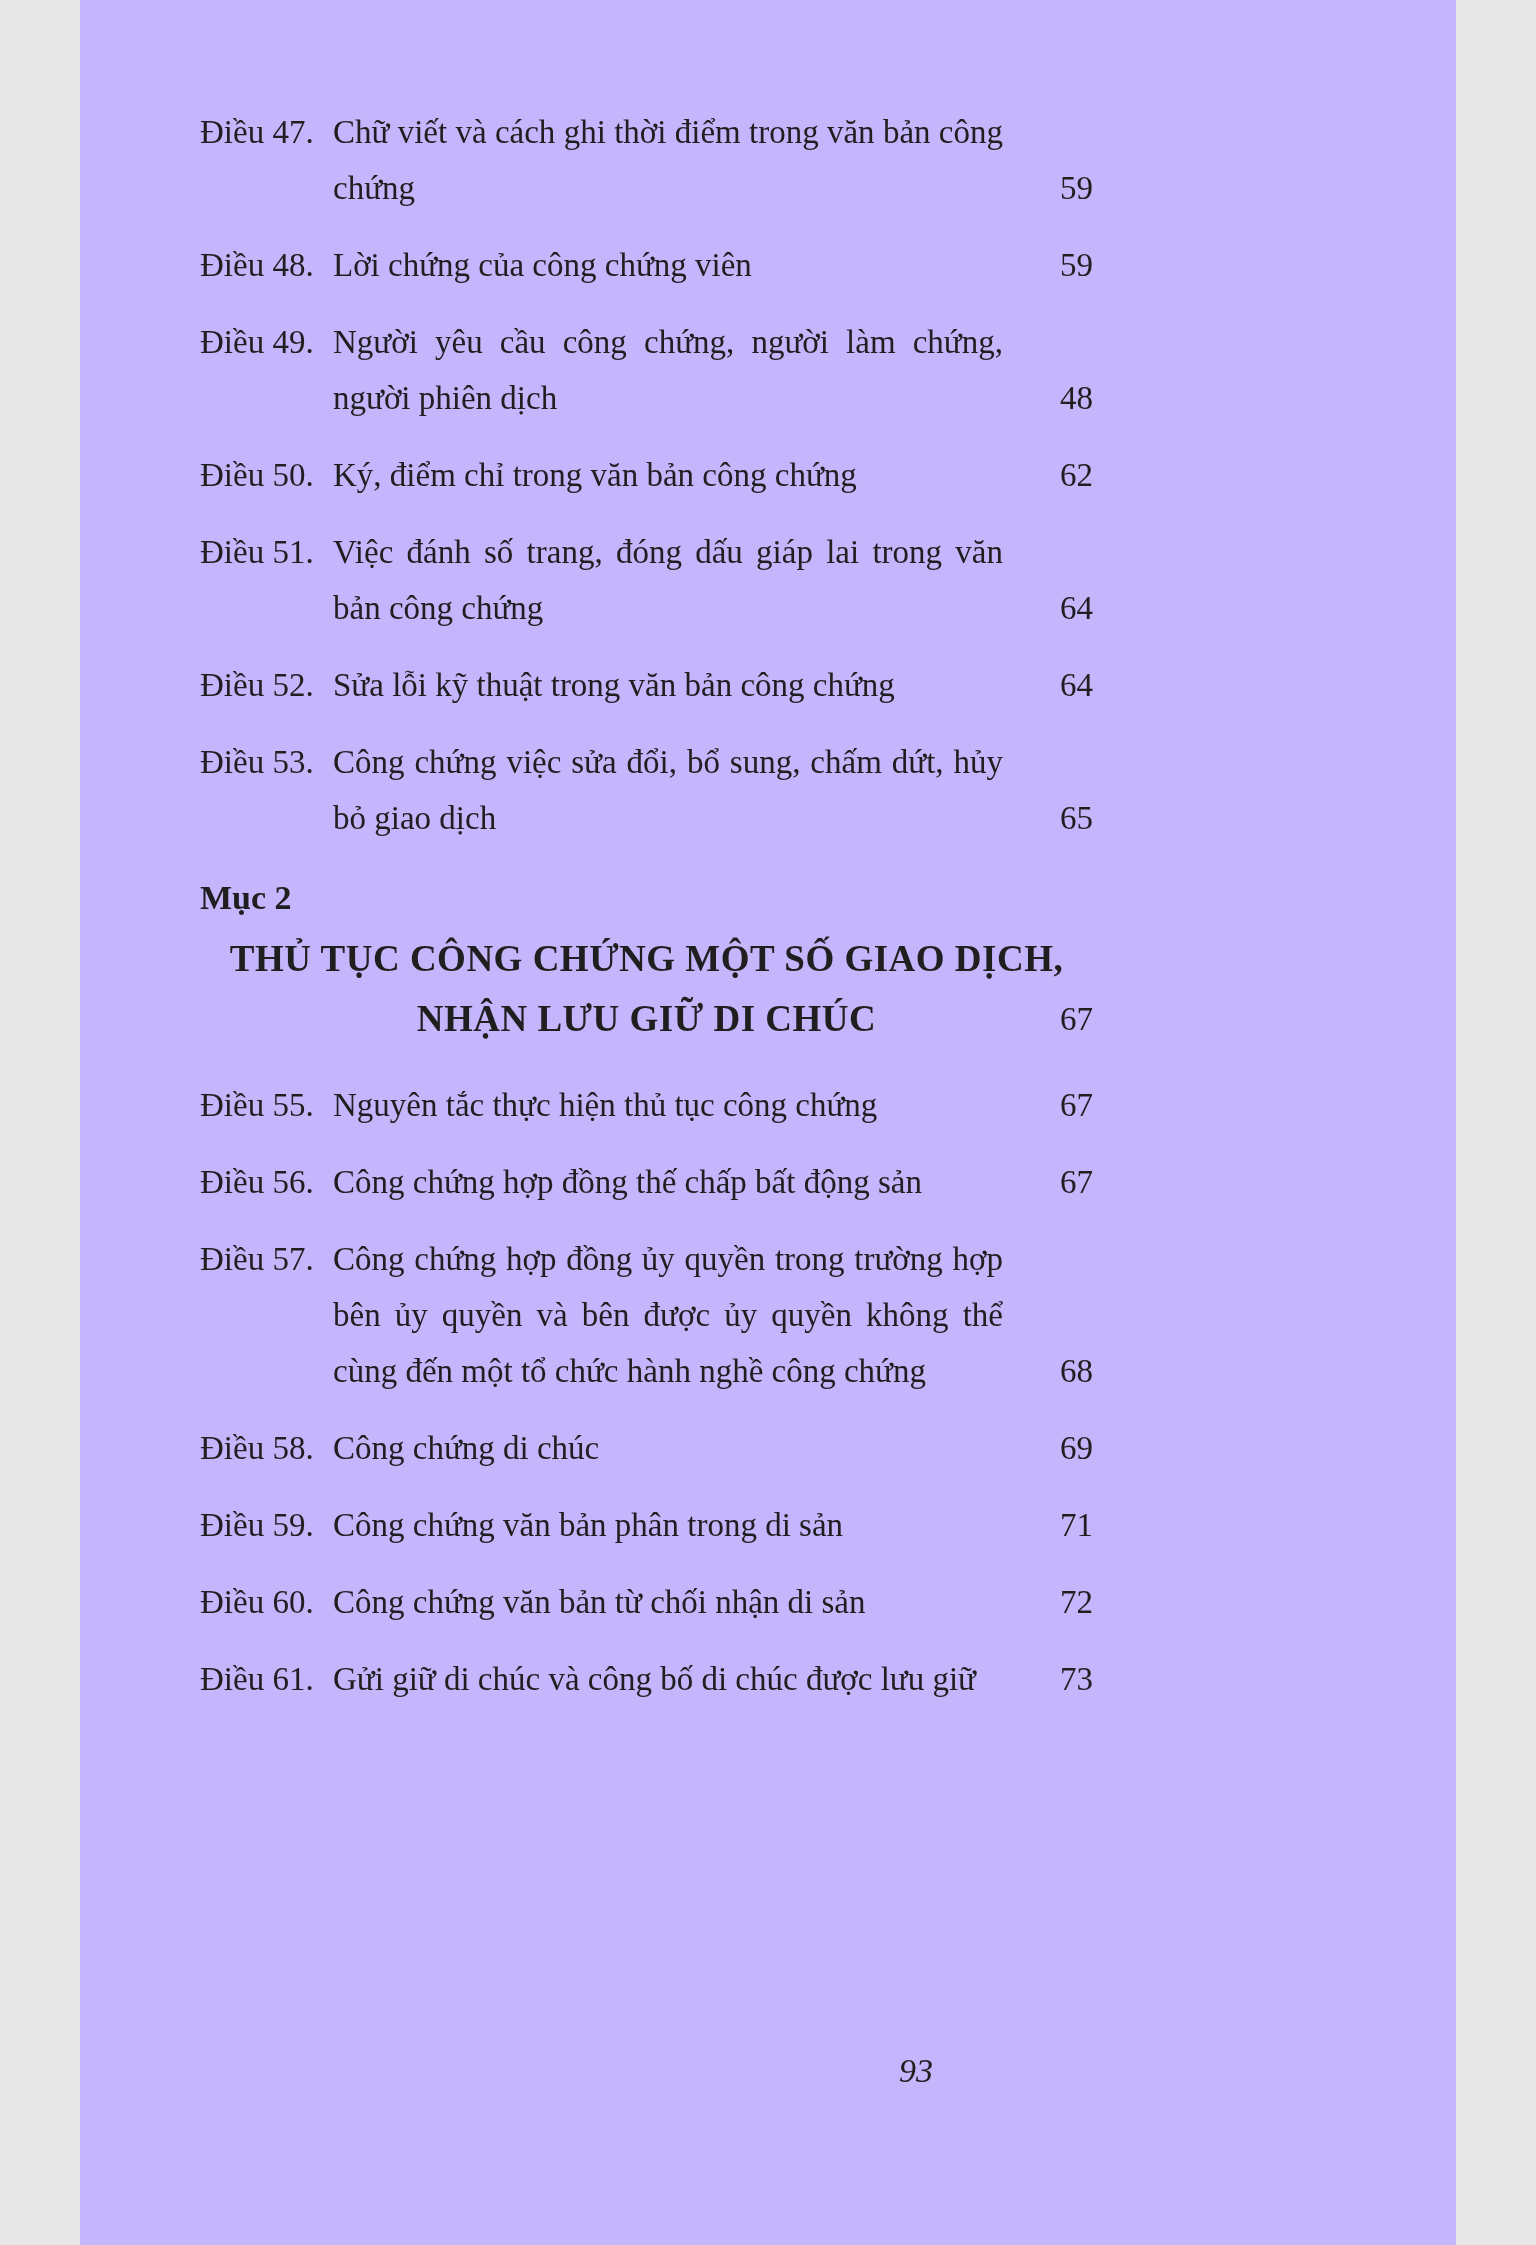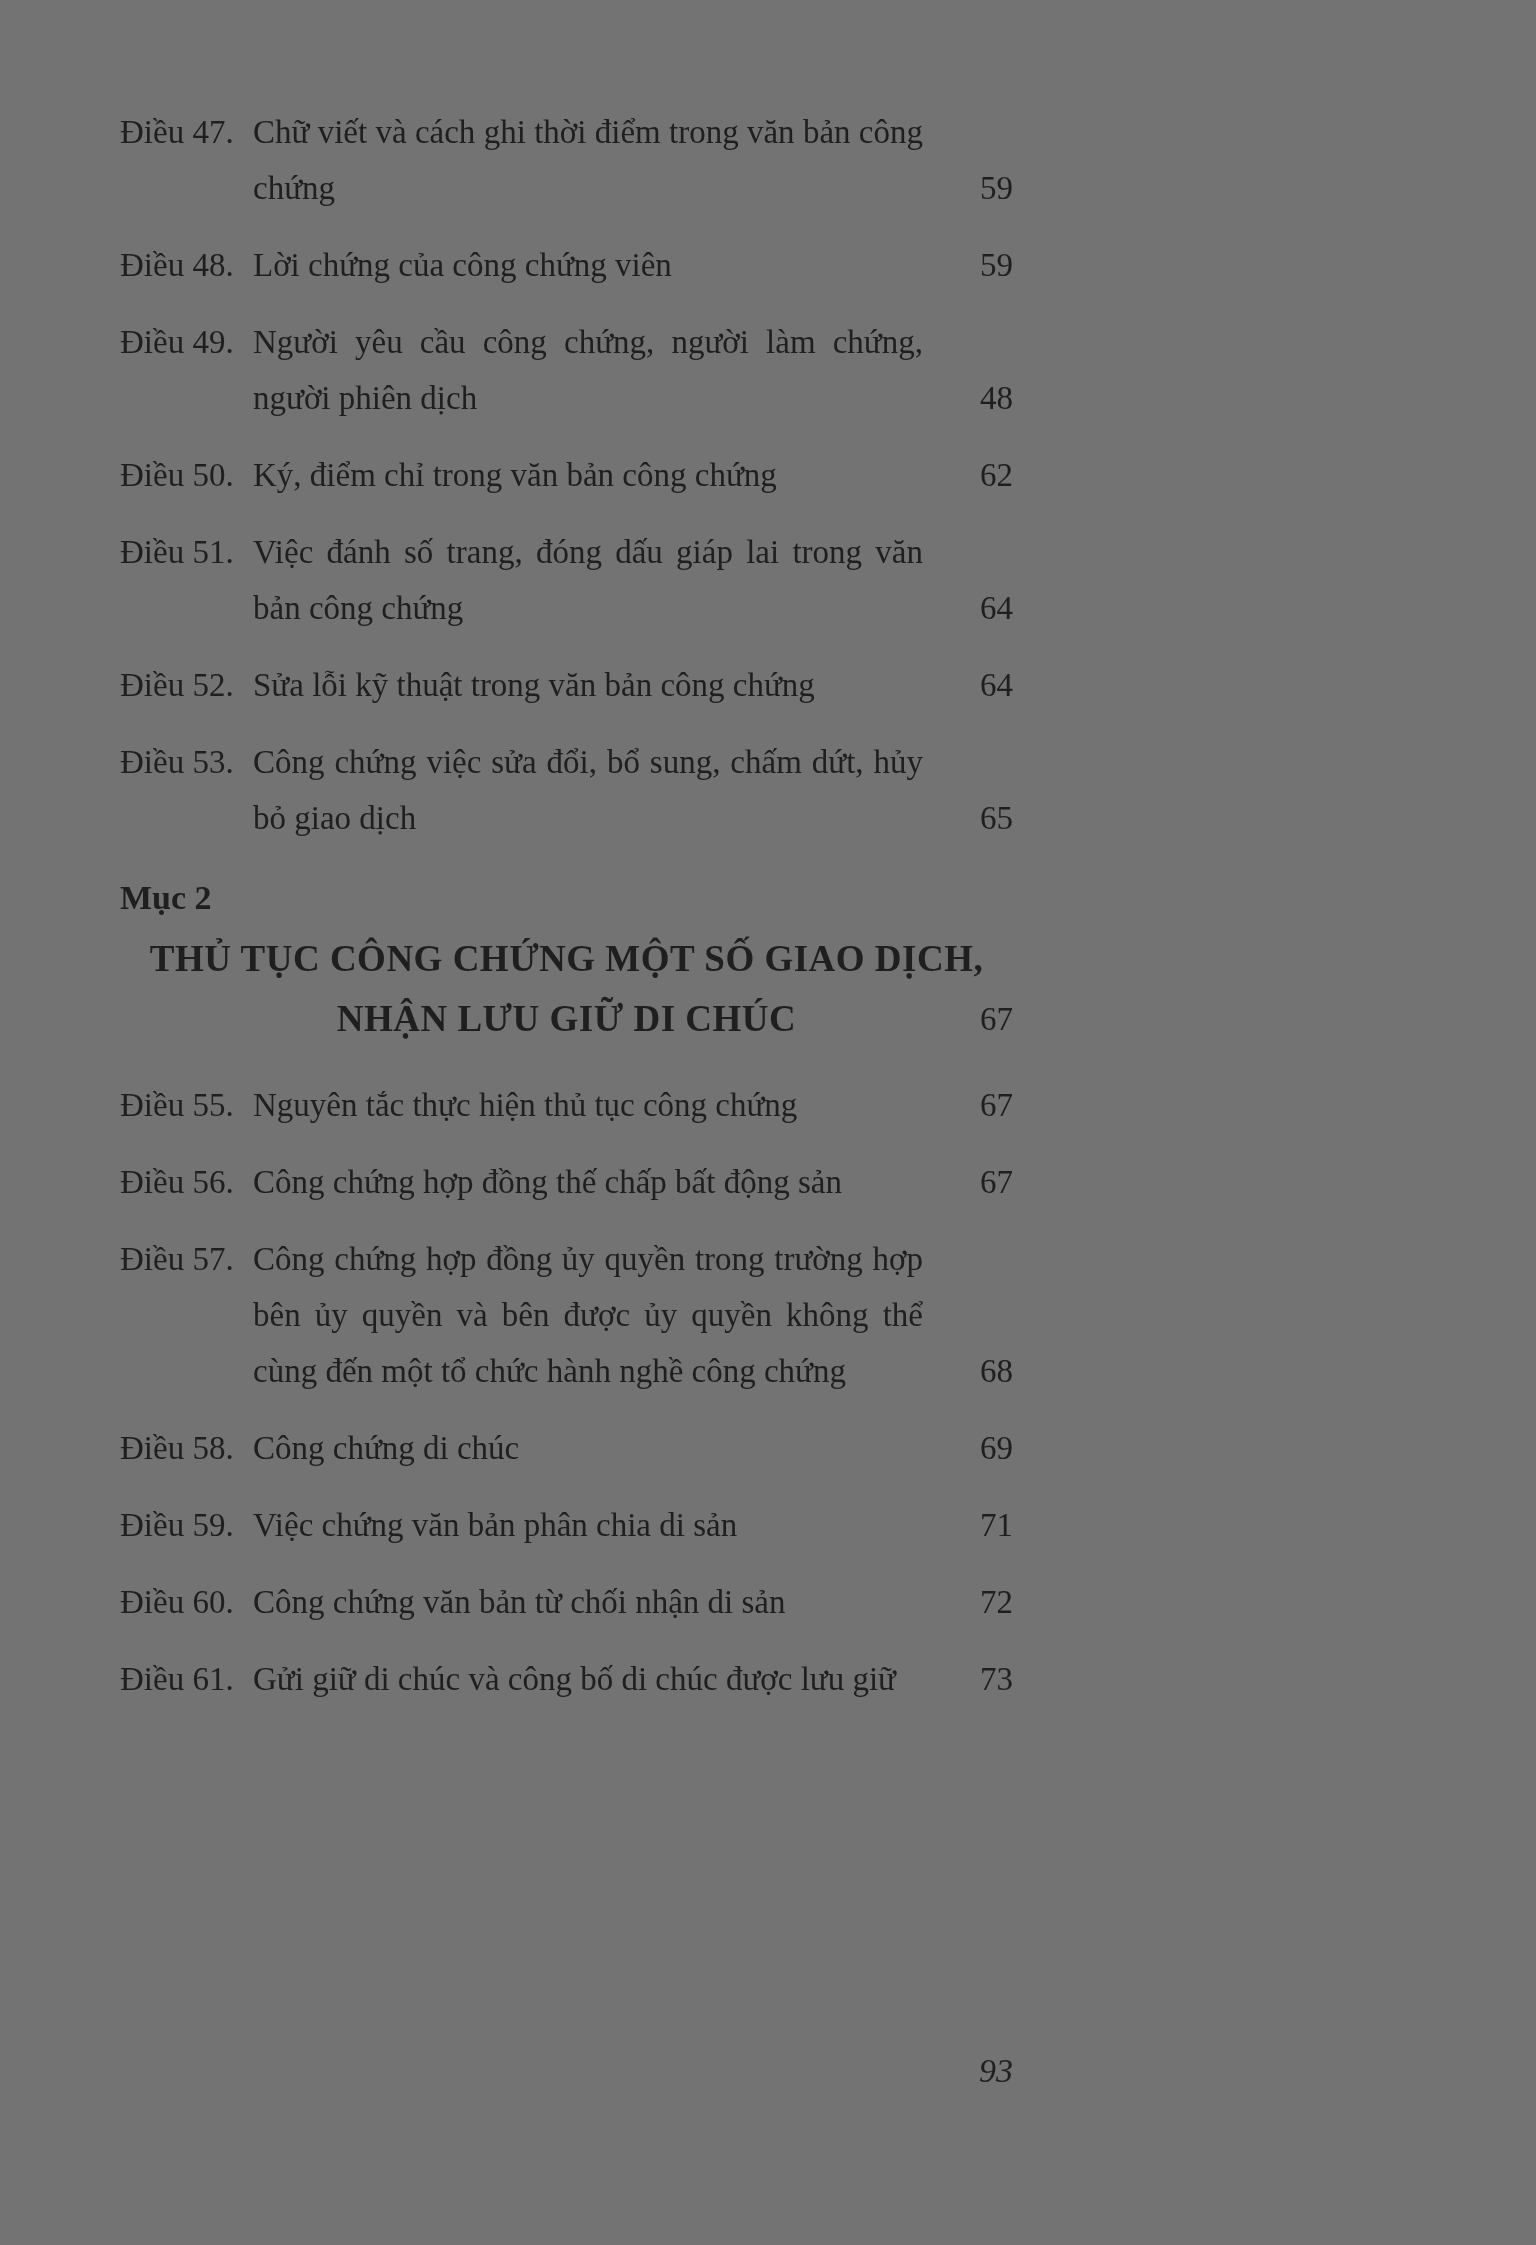--- a/index.html
+++ b/index.html
@@ -3,24 +3,24 @@
 <meta charset="utf-8">
 <style>
   * { margin: 0; padding: 0; box-sizing: border-box; }
 
   html, body {
     background: #e8e8e8;
   }
 
   .page {
     position: relative;
-    width: 1536px;
+    width: 1376px;
     height: 2245px;
     margin: 0 auto;
-    background: #737373;
+    background: #c4b5fd;
     color: #1f1f1f;
     font-family: "Liberation Serif", "DejaVu Serif", serif;
     font-size: 33px;
     overflow: hidden;
   }
 
   .content {
     position: absolute;
     top: 104px;
     left: 120px;
@@ -174,21 +174,21 @@
         </div>
 
         <div class="entry">
           <span class="entry-label">Điều 58.</span>
           <span class="entry-title">Công chứng di chúc</span>
           <span class="entry-page">69</span>
         </div>
 
         <div class="entry">
           <span class="entry-label">Điều 59.</span>
-          <span class="entry-title">Việc chứng văn bản phân chia di sản</span>
+          <span class="entry-title">Công chứng văn bản phân trong di sản</span>
           <span class="entry-page">71</span>
         </div>
 
         <div class="entry">
           <span class="entry-label">Điều 60.</span>
           <span class="entry-title">Công chứng văn bản từ chối nhận di sản</span>
           <span class="entry-page">72</span>
         </div>
 
         <div class="entry">

